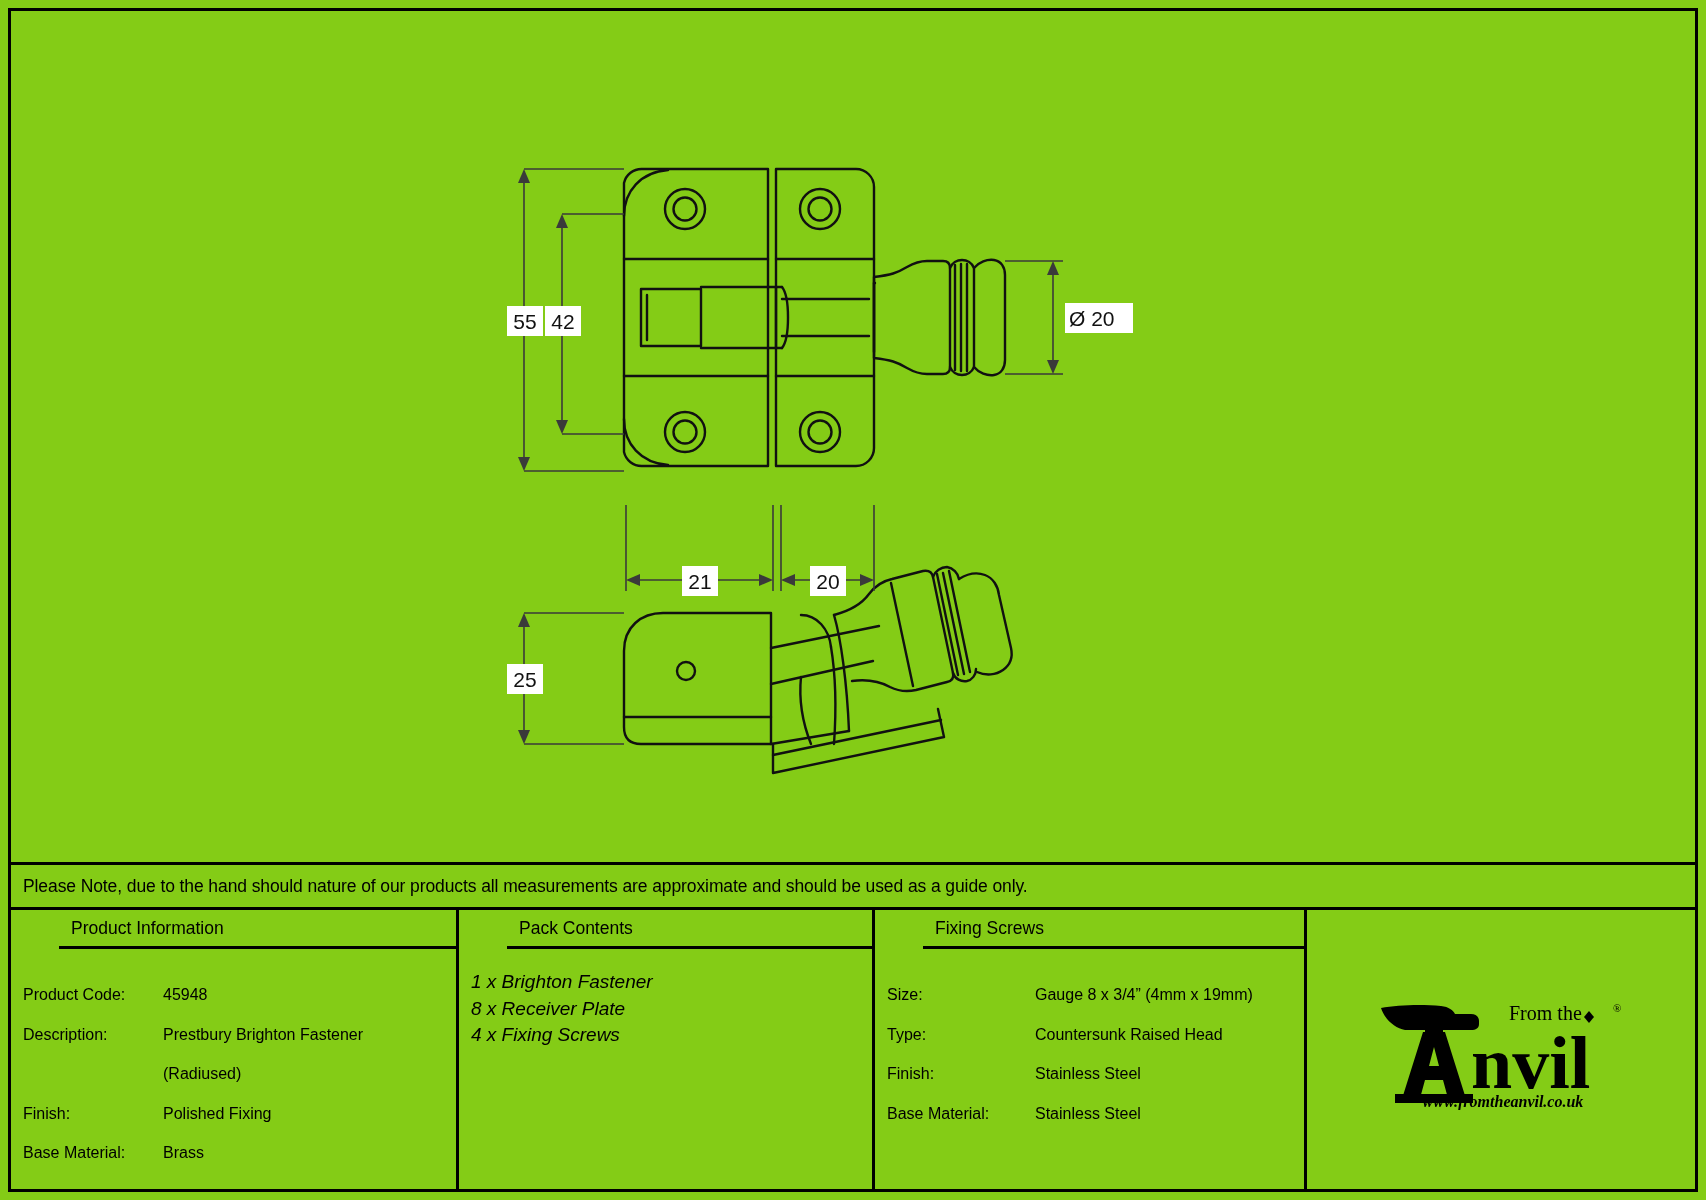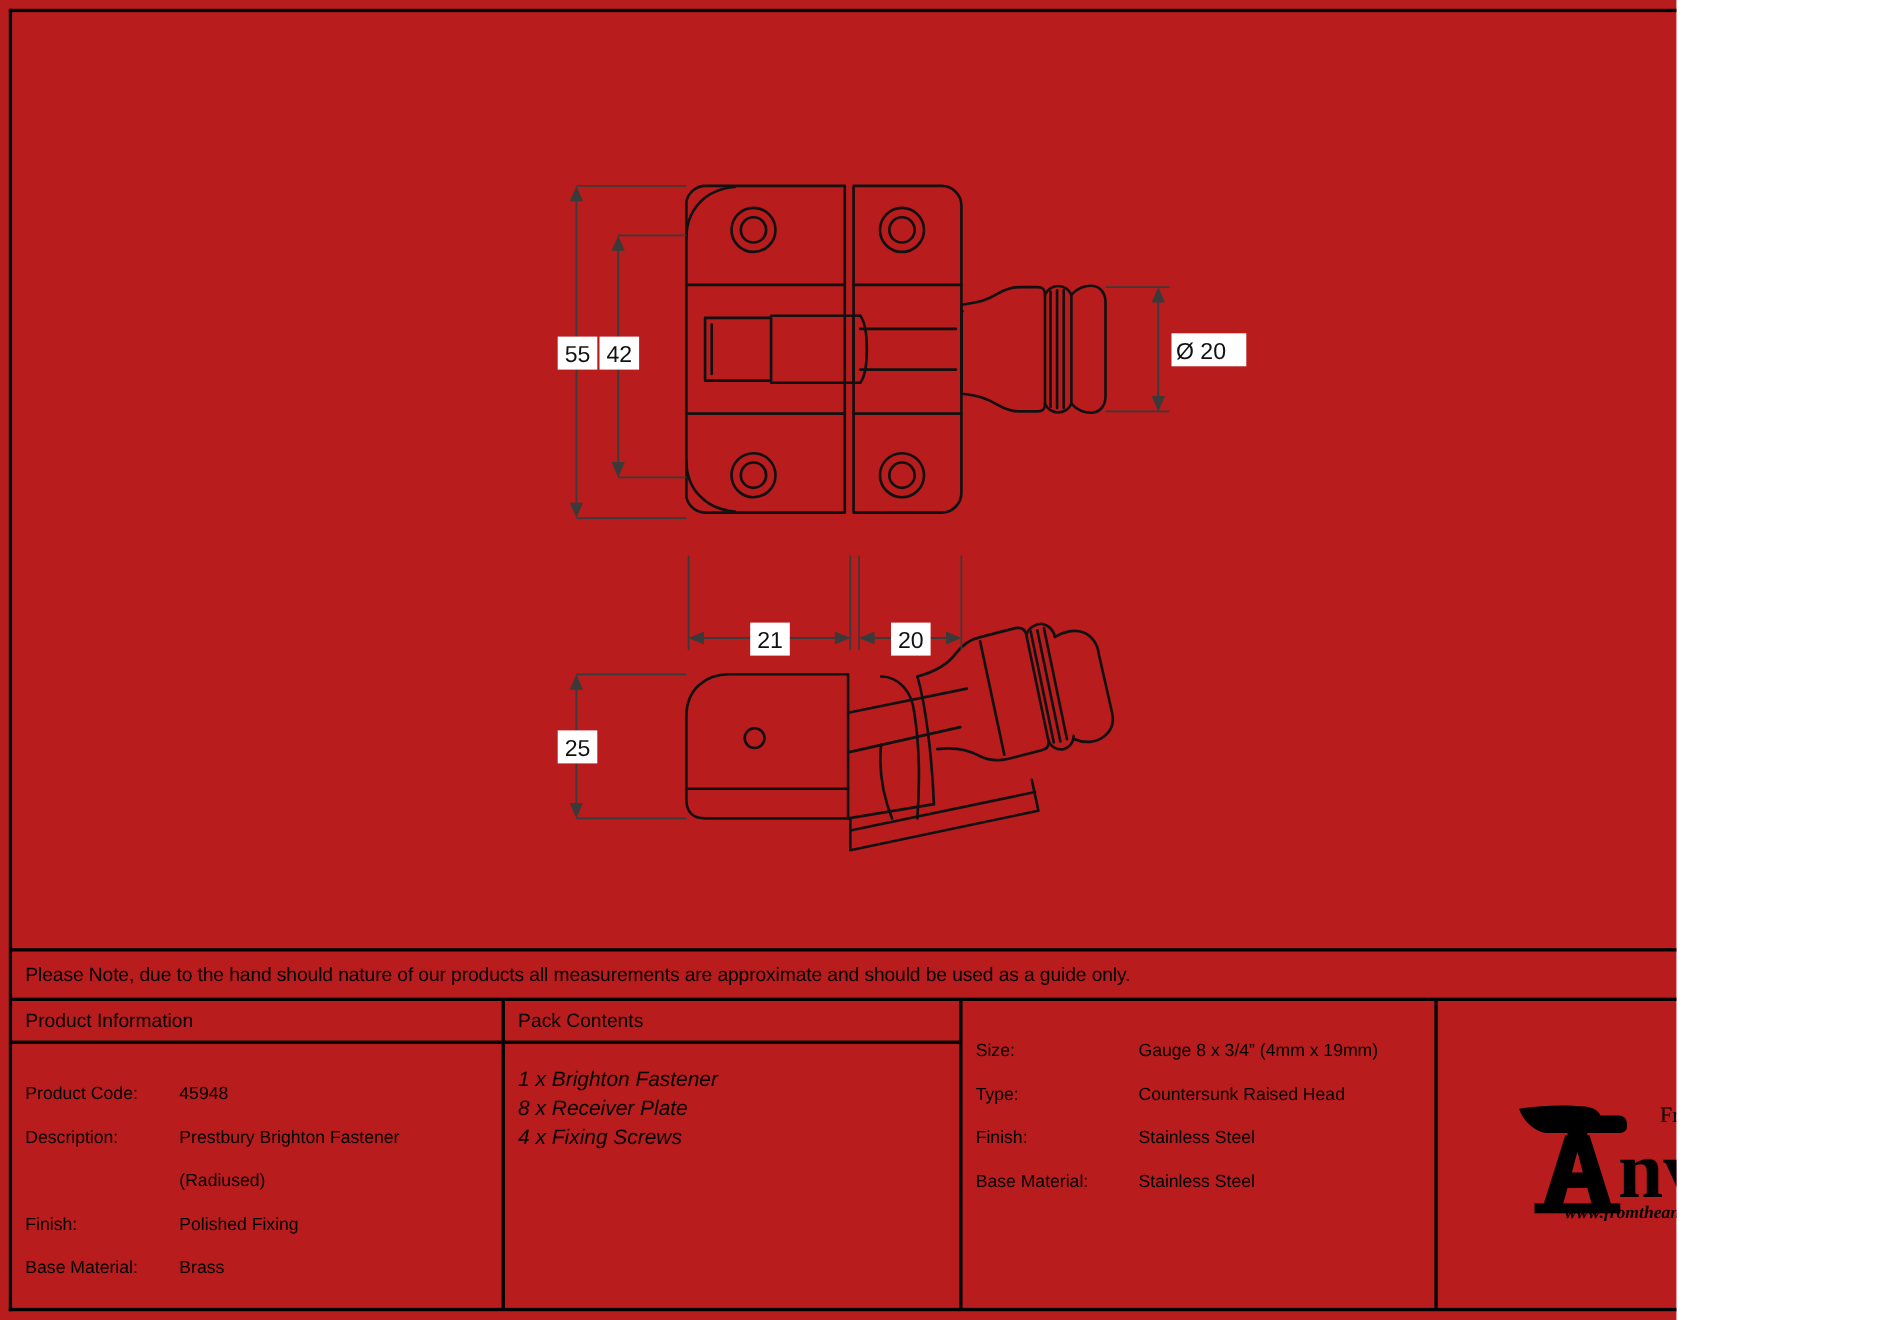--- a/index.html
+++ b/index.html
@@ -7,23 +7,23 @@
   html, body {
     margin: 0; padding: 0;
     background: #ffffff;
   }
   body {
     font-family: "Liberation Sans", sans-serif;
     color: #000000;
   }
   #sheet {
     position: relative;
-    width: 1524px;
+    width: 1706px;
     height: 1200px;
-    background: #b91c1c;
+    background: #84cc16;
     overflow: hidden;
   }
 
   
   .frame-top {
     position: absolute;
     left: 8px; top: 8px;
     width: 1690px; height: 3px;
     background: #000;
   }
@@ -84,20 +84,21 @@
     border-right: 3px solid #000;
   }
   .col.last { border-right: none; }
   .col-head {
     height: 39px;
     border-bottom: 3px solid #000;
     display: flex;
     align-items: center;
     padding-left: 12px;
     font-size: 17.5px;
+    margin-left: 48px;
   }
   .col-body {
     padding: 20px 0 0 12px;
   }
   .spec-row {
     display: flex;
     font-size: 16px;
     line-height: 26.5px;
     white-space: nowrap;
     margin-top: 13px;
@@ -380,20 +381,21 @@
     <div class="col col-pc">
       <div class="col-head">Pack Contents</div>
       <div class="col-body">
         <div class="pack-line">1 x Brighton Fastener</div>
         <div class="pack-line">8 x Receiver Plate</div>
         <div class="pack-line">4 x Fixing Screws</div>
       </div>
     </div>
 
     <div class="col col-fs">
+      <div class="col-head">Fixing Screws</div>
       <div class="col-body">
         <div class="spec-row">
           <span class="spec-label">Size:</span>
           <span class="spec-value">Gauge 8 x 3/4” (4mm x 19mm)</span>
         </div>
         <div class="spec-row">
           <span class="spec-label">Type:</span>
           <span class="spec-value">Countersunk Raised Head</span>
         </div>
         <div class="spec-row">

